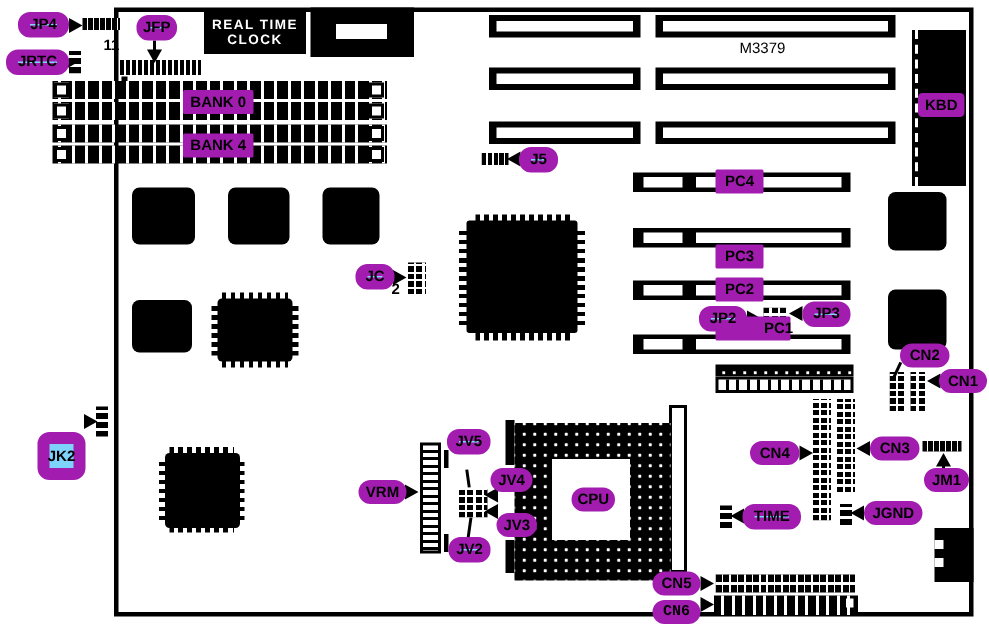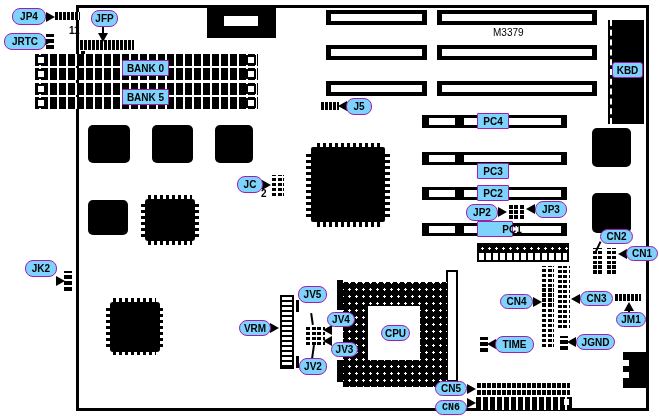--- a/index.html
+++ b/index.html
@@ -2,21 +2,21 @@
 <html><head>
 <meta charset="utf-8">
 <style>
   html,body{margin:0;padding:0;background:#fff}
   #canvas{position:relative;width:659px;height:416px;background:#fff;overflow:hidden;
           font-family:"Liberation Sans",sans-serif;color:#000}
   .abs{position:absolute}
   .blk{position:absolute;background:#000}
   .chip{position:absolute;background:#000;border-radius:5px}
   
-  .lab{position:absolute;background:#7dd3fc;border:1px solid #a21caf;border-radius:8px;
+  .lab{position:absolute;background:#7dd3fc;border:8px solid #a21caf;border-radius:8px;
        font:bold 10px "Liberation Sans",sans-serif;display:flex;align-items:center;
        justify-content:center;z-index:30;white-space:nowrap;box-sizing:border-box}
   .lab.sq{border-radius:1px}
   .note{position:absolute;font:bold 10px "Liberation Sans",sans-serif;z-index:30}
   
   .tri{position:absolute;width:0;height:0;z-index:29}
   .tri.r{border-top:5px solid transparent;border-bottom:5px solid transparent;border-left:9px solid #000}
   .tri.l{border-top:5px solid transparent;border-bottom:5px solid transparent;border-right:9px solid #000}
   .tri.d{border-left:5px solid transparent;border-right:5px solid transparent;border-top:9px solid #000}
   .tri.u{border-left:5px solid transparent;border-right:5px solid transparent;border-bottom:9px solid #000}
@@ -69,20 +69,24 @@
 
   <div class="note" style="left:69px;top:25px;">11</div>
   <div class="lab" style="left:91px;top:10px;width:27px;height:17px;">
       <span>JFP</span>
     </div>
   <div class="cline" style="left:102px;top:27px;width:2px;height:8px;"></div>
   <div class="tri d" style="left:98px;top:33px;"></div>
   <div class="hticks" style="left:80px;top:40px;width:54px;height:10px;"></div>
   <div class="blk" style="left:81px;top:51px;width:4px;height:3px;"></div>
 
+  <div class="blk" style="left:136px;top:6px;width:68px;height:30px;color:#fff;text-align:center;">
+    <div style="font:bold 9px 'Liberation Sans',sans-serif;letter-spacing:1px;margin-top:5px;">REAL TIME</div>
+    <div style="font:bold 9px 'Liberation Sans',sans-serif;letter-spacing:1px;">CLOCK</div>
+  </div>
   <div class="blk" style="left:207px;top:5px;width:69px;height:33px;"></div>
   <div class="wbox" style="left:222px;top:14px;width:38px;height:14px;display:flex;align-items:center;justify-content:center;">
     <span style="font:bold 9px 'Liberation Sans',sans-serif;letter-spacing:2px;margin-top:24px;">BIOS</span>
   </div>
 
   <div class="simm" style="left:35px;top:54px;width:223px;height:12px;"></div>
   <div class="simm" style="left:35px;top:68px;width:223px;height:12px;"></div>
   <div class="simm" style="left:35px;top:83px;width:223px;height:12px;"></div>
   <div class="simm" style="left:35px;top:97px;width:223px;height:12px;"></div>
   <div class="clip" style="left:36px;top:55px;width:10px;height:10px;"></div>
@@ -90,21 +94,21 @@
   <div class="clip" style="left:36px;top:84px;width:10px;height:10px;"></div>
   <div class="clip" style="left:36px;top:98px;width:10px;height:10px;"></div>
   <div class="clip" style="left:246px;top:55px;width:10px;height:10px;"></div>
   <div class="clip" style="left:246px;top:69px;width:10px;height:10px;"></div>
   <div class="clip" style="left:246px;top:84px;width:10px;height:10px;"></div>
   <div class="clip" style="left:246px;top:98px;width:10px;height:10px;"></div>
   <div class="lab sq" style="left:122px;top:60px;width:47px;height:16px;">
       <span>BANK 0</span>
     </div>
   <div class="lab sq" style="left:122px;top:89px;width:47px;height:16px;">
-      <span>BANK 5</span>
+      <span>BANK 4</span>
     </div>
 
   <div class="isaslot" style="left:326px;top:10px;width:101px;height:15px;">
       <i></i>
     </div>
   <div class="isaslot" style="left:437px;top:10px;width:160px;height:15px;">
       <i></i>
     </div>
   <div class="isaslot" style="left:326px;top:45px;width:101px;height:15px;">
       <i></i>
@@ -151,21 +155,21 @@
       <i style="left:7px;width:26px;"></i>
       <i style="left:42px;right:6px;"></i>
     </div>
   <div class="lab sq" style="left:477px;top:185px;width:32px;height:16px;justify-content:center;">
       <span>PC2</span>
     </div>
   <div class="pcislot" style="left:422px;top:223px;width:145px;height:13px;">
       <i style="left:7px;width:26px;"></i>
       <i style="left:42px;right:6px;"></i>
     </div>
-  <div class="lab sq" style="left:477px;top:221px;width:20px;height:16px;padding-left:34px;">
+  <div class="lab sq" style="left:477px;top:211px;width:20px;height:16px;padding-left:34px;">
       <span>PC1</span>
     </div>
 
   <div class="grid" style="left:509px;top:205px;width:15px;height:14px;"></div>
   <div class="lab" style="left:466px;top:204px;width:32px;height:17px;">
       <span>JP2</span>
     </div>
   <div class="tri r" style="left:498px;top:207px;"></div>
   <div class="lab" style="left:535px;top:201px;width:32px;height:17px;">
       <span>JP3</span>
@@ -223,21 +227,21 @@
     </div>
   <div class="tri l" style="left:571px;top:294px;"></div>
 
   <div class="hticks" style="left:615px;top:294px;width:26px;height:7px;"></div>
   <div class="tri u" style="left:624px;top:302px;"></div>
   <div class="cline" style="left:628px;top:305px;width:2px;height:8px;"></div>
   <div class="lab" style="left:616px;top:312px;width:30px;height:15px;">
       <span>JM1</span>
     </div>
 
-  <div class="lab" style="left:25px;top:260px;width:32px;height:17px;">
+  <div class="lab" style="left:25px;top:288px;width:32px;height:32px;">
       <span>JK2</span>
     </div>
   <div class="tri r" style="left:56px;top:276px;"></div>
   <div class="vpins" style="left:64px;top:271px;width:8px;height:20px;"></div>
 
   <div class="pinsh" style="left:113px;top:298px;width:43px;height:5px;"></div>
   <div class="pinsh" style="left:113px;top:350px;width:43px;height:5px;"></div>
   <div class="pinsv" style="left:106px;top:306px;width:5px;height:41px;"></div>
   <div class="pinsv" style="left:158px;top:306px;width:5px;height:41px;"></div>
   <div class="chip" style="left:110px;top:302px;width:50px;height:50px;border-radius:3px;"></div>

